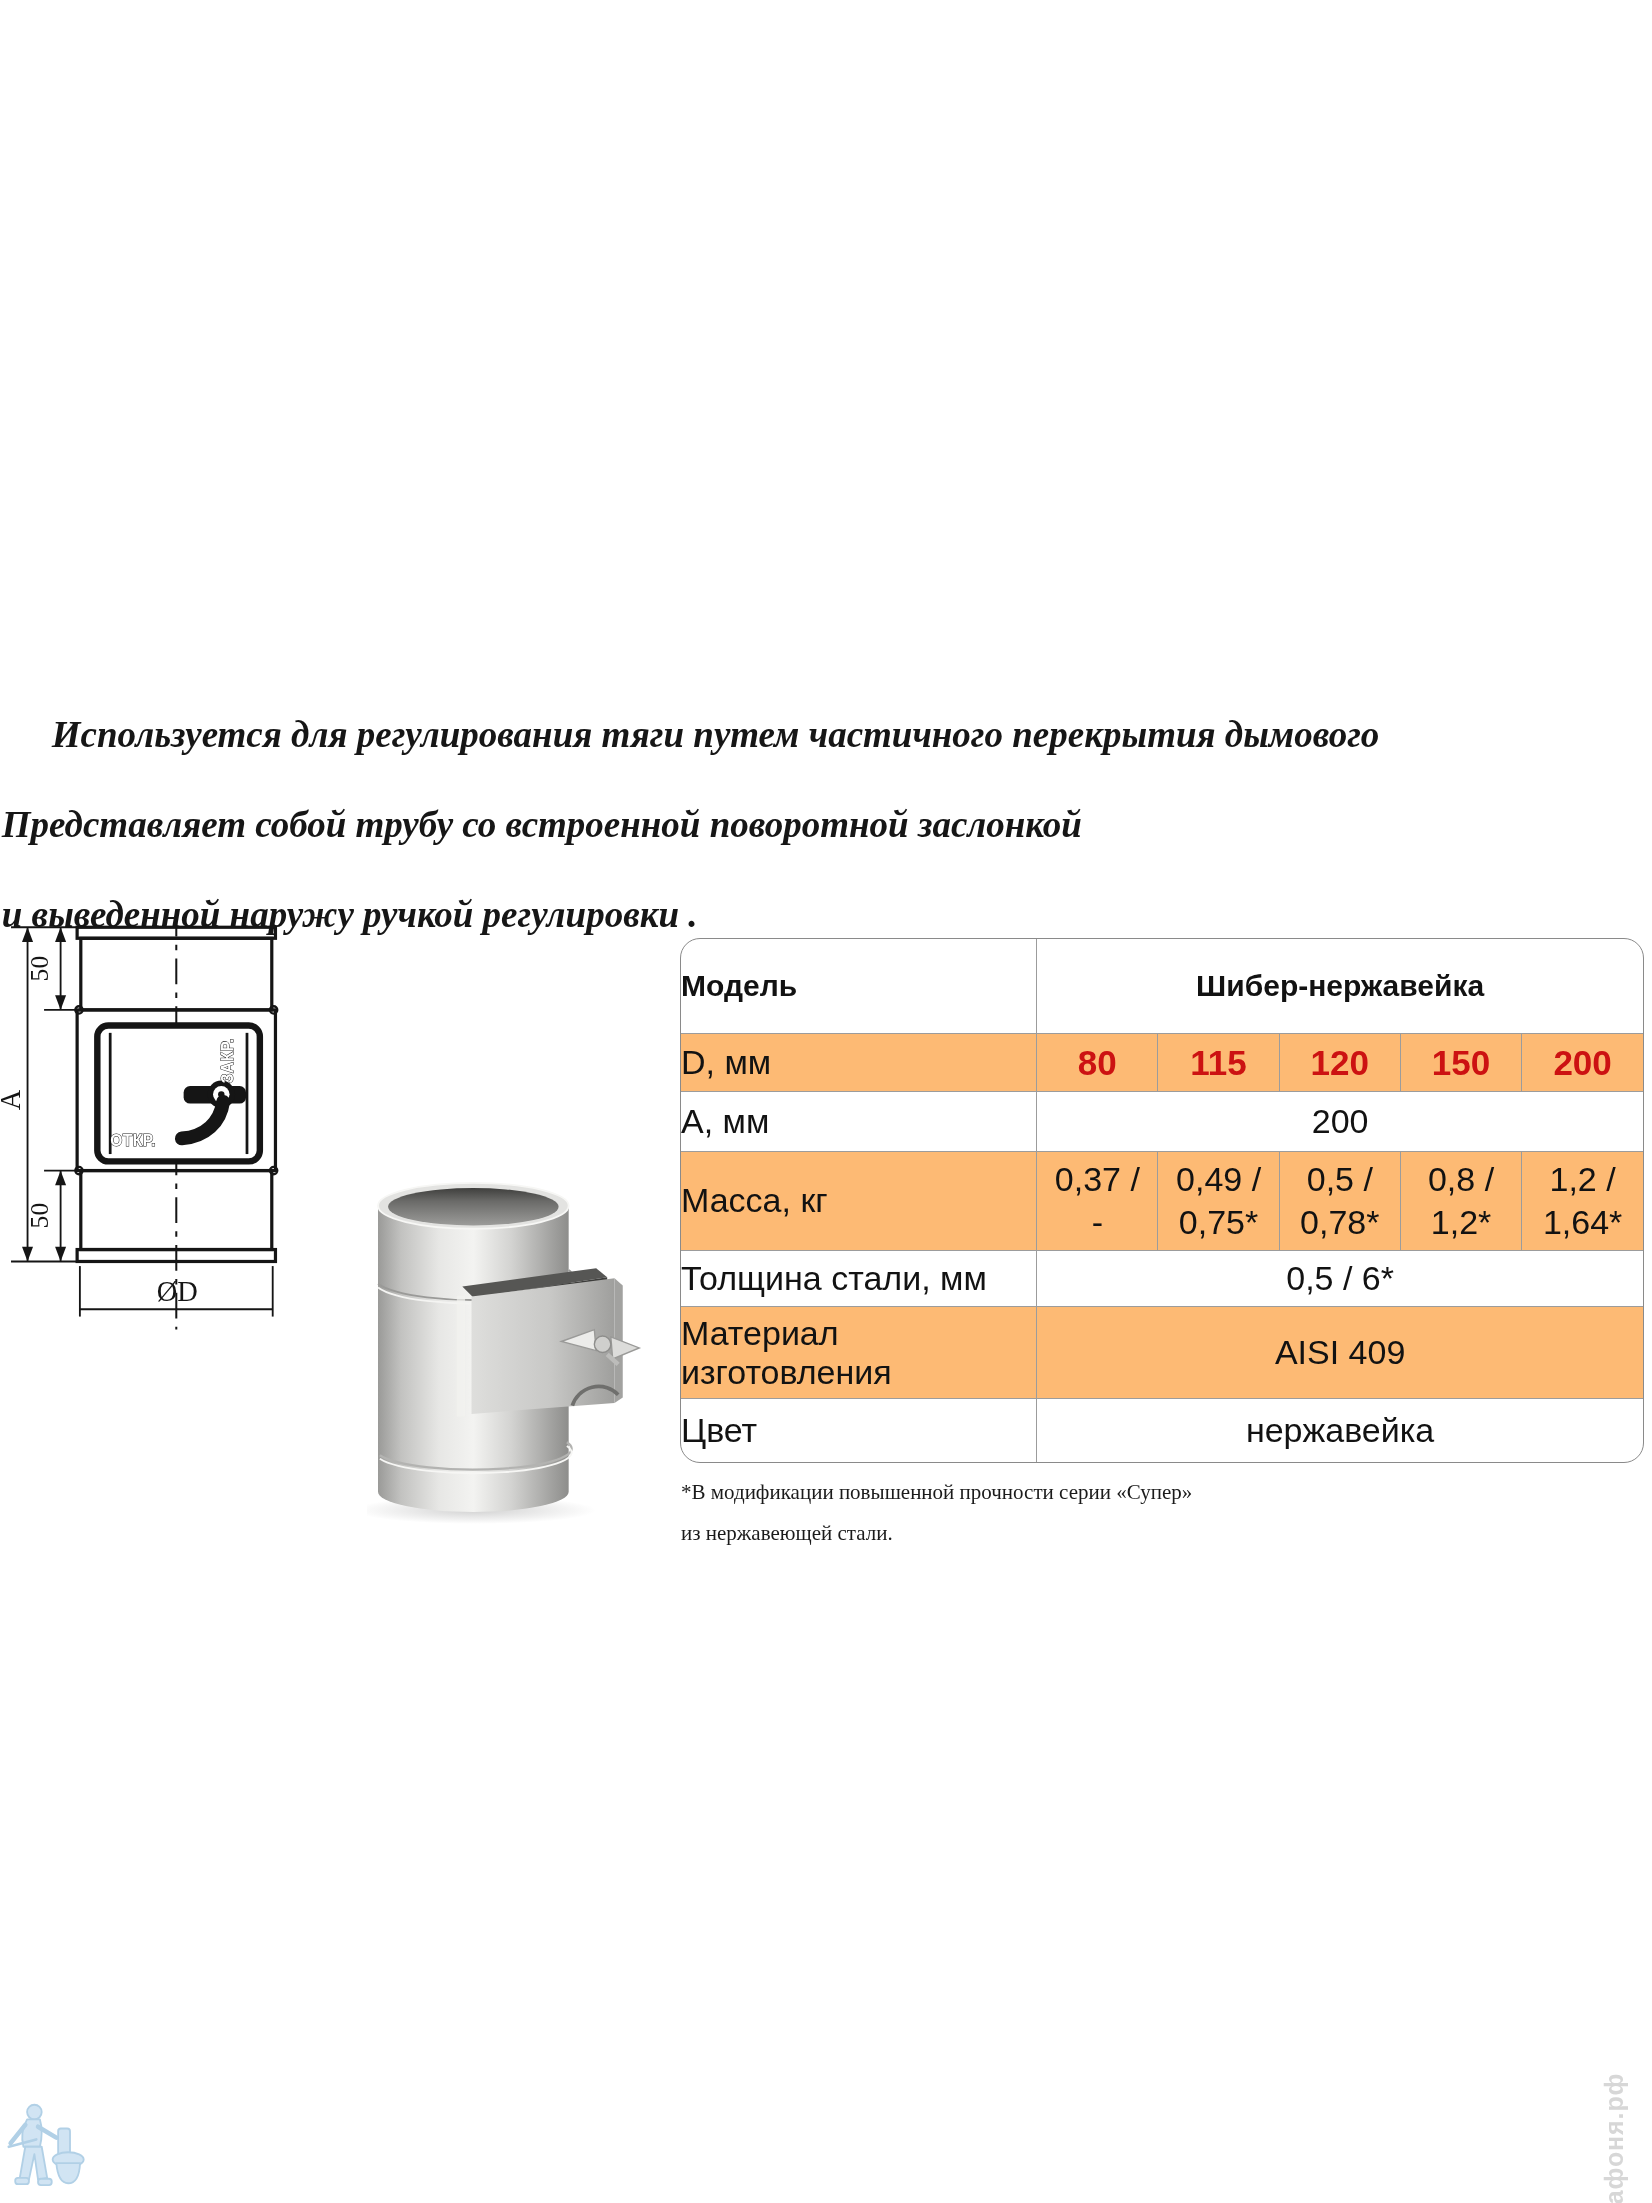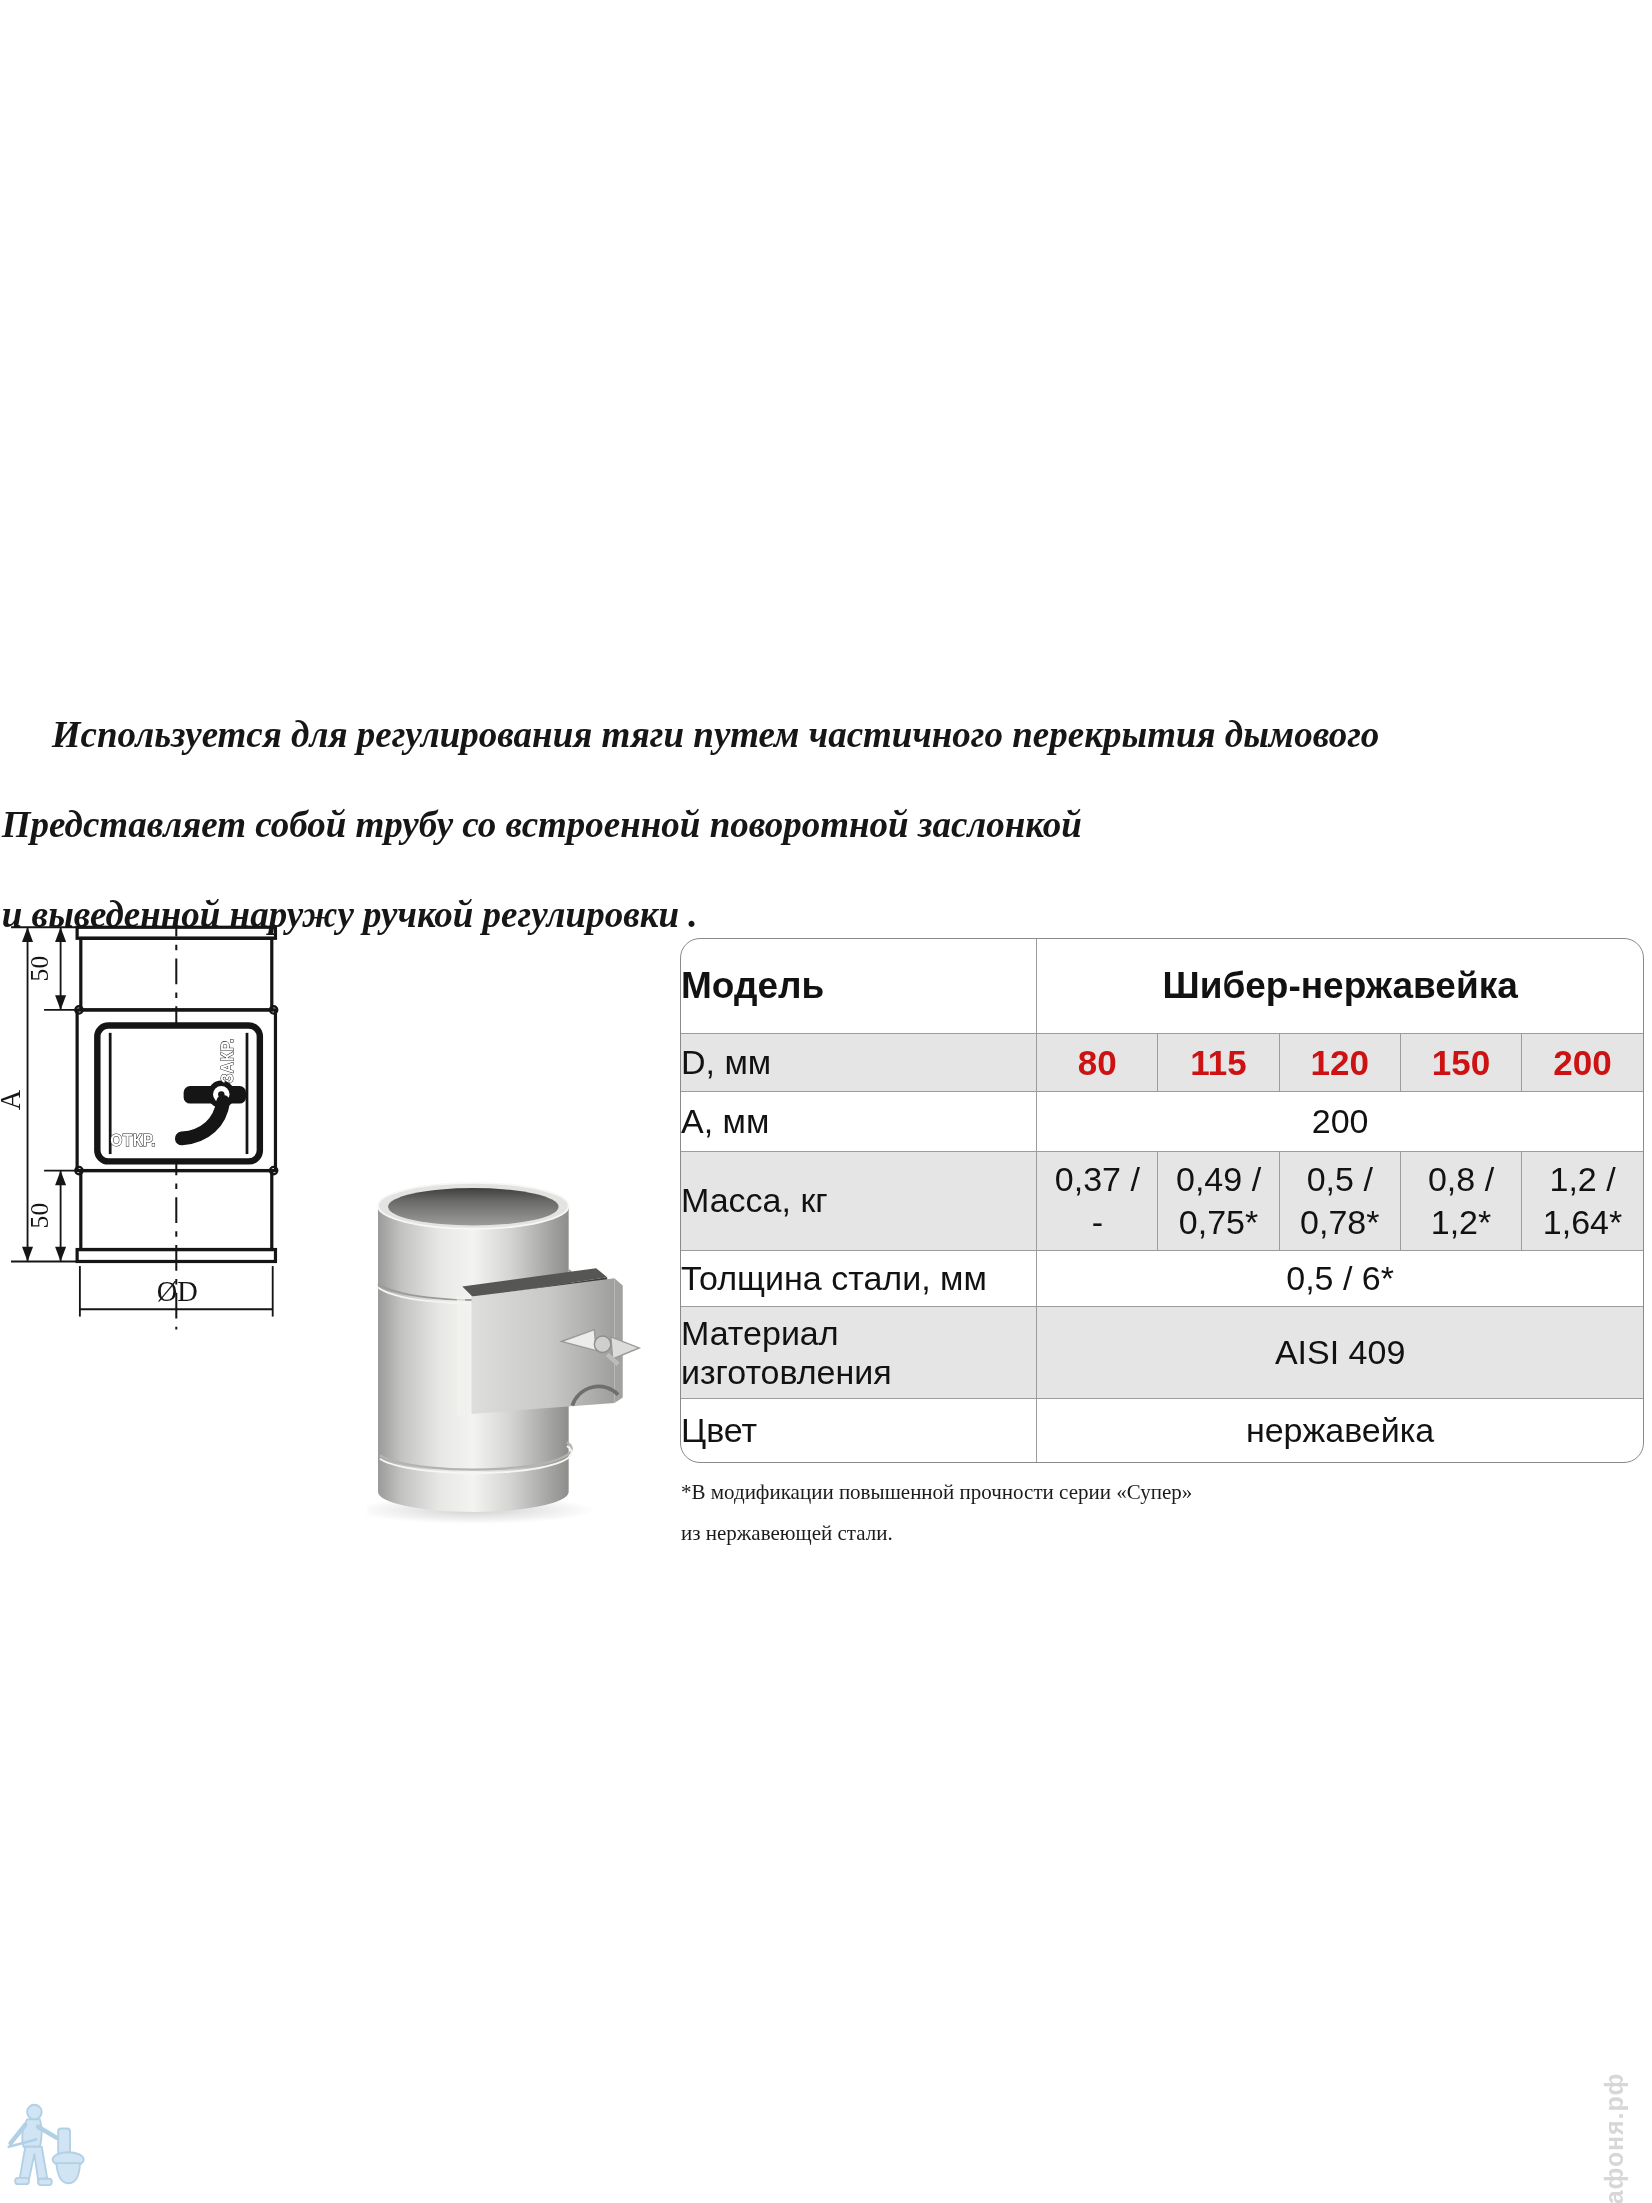--- a/index.html
+++ b/index.html
@@ -23,22 +23,22 @@
               overflow:hidden;background:#ffffff;}
   table.spec{border-collapse:collapse;width:100%;height:100%;table-layout:fixed;
              font-size:34px;color:#121212;}
   table.spec td{border:1.8px solid #9c9c9c;vertical-align:middle;padding:0;}
   table.spec tr td:first-child{border-left:none;}
   table.spec tr td:last-child{border-right:none;}
   table.spec tr:first-child td{border-top:none;}
   table.spec tr:last-child td{border-bottom:none;}
   td.label{padding-left:33px;text-align:left;}
   td.center{text-align:center;}
-  tr.gray td{background:#e5e5e5;margin-left:16px;}
-  .head{font-weight:bold;font-size:37px;}
+  tr.gray td{background:#fdba74;margin-left:16px;}
+  .head{font-weight:bold;font-size:30px;}
   .red{color:#cc1212;font-weight:bold;font-size:35px;}
   .pre{white-space:pre-line;line-height:1.25;}
   tr.r-head td{height:93px;} tr.r-d td{height:57px;} tr.r-a td{height:58px;}
   tr.r-mass td{height:97px;} tr.r-thick td{height:55px;}
   tr.r-mat td{height:90px;} tr.r-color td{height:62px;}
   col.c0{width:355px;} col.cv{width:121px;}
 
   
   .footnote{position:absolute;left:681px;top:1472px;
             font-family:"Liberation Serif","DejaVu Serif",serif;

